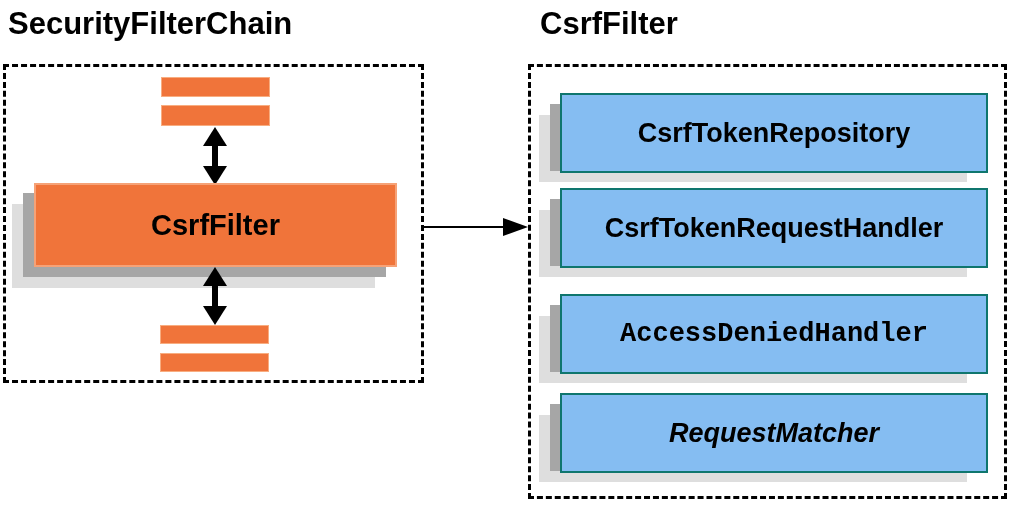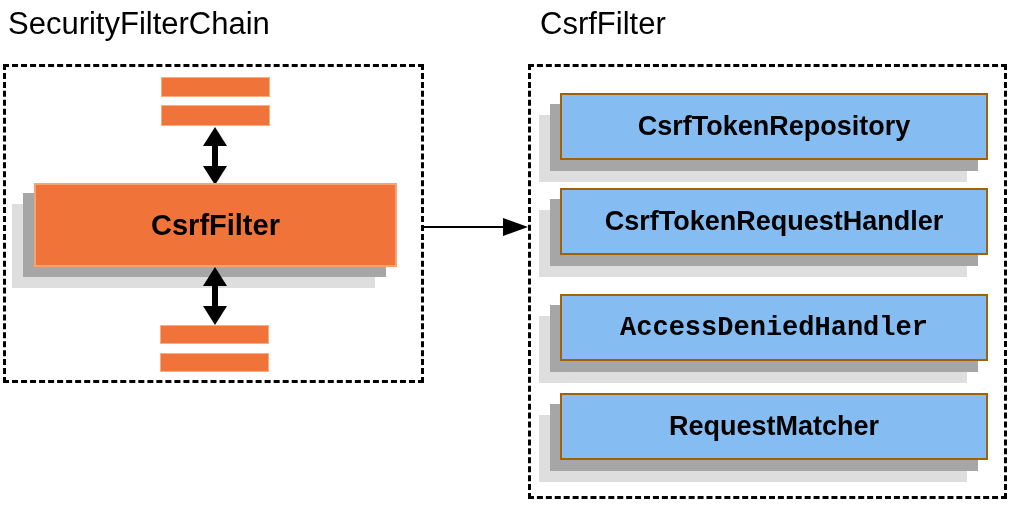--- a/index.html
+++ b/index.html
@@ -3,21 +3,21 @@
 <meta charset="utf-8">
 <style>
   * { margin: 0; padding: 0; box-sizing: border-box; }
   html, body { width: 1010px; height: 505px; background: #ffffff; overflow: hidden; }
   body { position: relative; font-family: "Liberation Sans", "DejaVu Sans", sans-serif; }
 
   .title {
     position: absolute;
     top: 6px;
     font-size: 31px;
-    font-weight: normal;
+    font-weight: bold;
     color: #000000;
     letter-spacing: 0px;
     white-space: nowrap;
   }
   .title-left  { left: 8px; }
   .title-right { left: 540px; }
 
   .dashed-container {
     position: absolute;
     border: 3px dashed #000000;
@@ -95,28 +95,28 @@
     border-left: 25px solid #000000;
     border-top: 9px solid transparent;
     border-bottom: 9px solid transparent;
   }
 
   
   .component { position: absolute; left: 539px; width: 449px; height: 91px; }
   .component-1 { top: 93px; }
   .component-2 { top: 188px; }
   .component-3 { top: 294px; font-family: Liberation Mono, monospace; }
-  .component-4 { top: 393px; }
+  .component-4 { top: 393px; font-style: italic; }
   .component .shadow-light { left: 0px;  top: 22px; width: 428px; height: 67px; }
   .component .shadow-dark  { left: 11px; top: 11px; width: 428px; height: 67px; }
   .component .face {
     position: absolute;
-    left: 21px; top: 0px; width: 428px; height: 67px;
+    left: 21px; top: 0px; width: 428px; height: 80px;
     background: #85BDF2;
-    border: 2px solid #a16207;
+    border: 2px solid #0f766e;
     display: flex; align-items: center; justify-content: center;
     font-size: 27px; font-weight: bold; color: #000000;
     white-space: nowrap;
   }
 </style>
 </head>
 <body>
 
 <div class="title title-left">SecurityFilterChain</div>
 <div class="title title-right">CsrfFilter</div>

